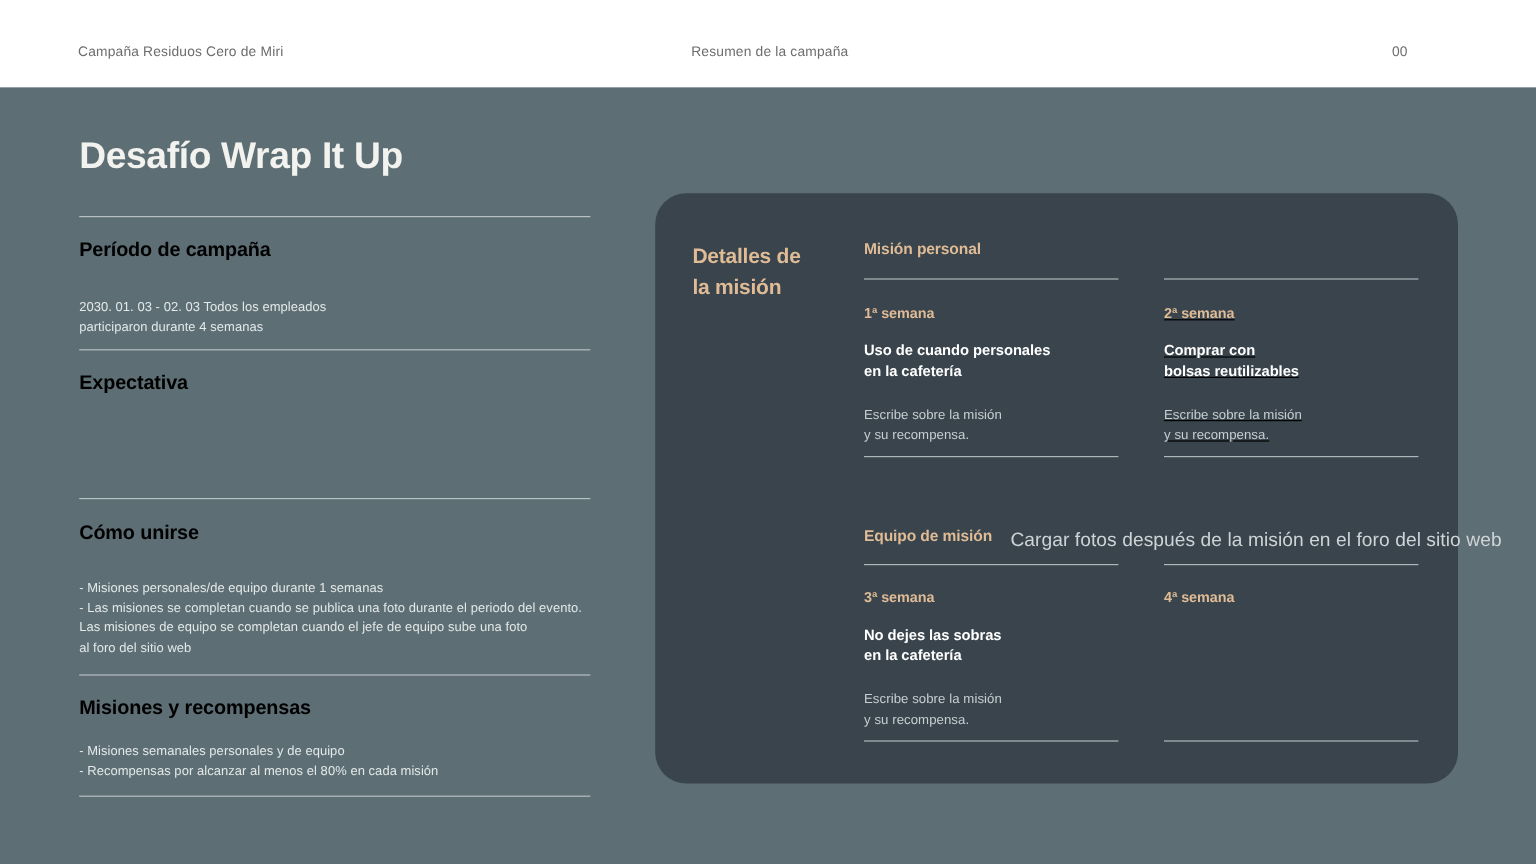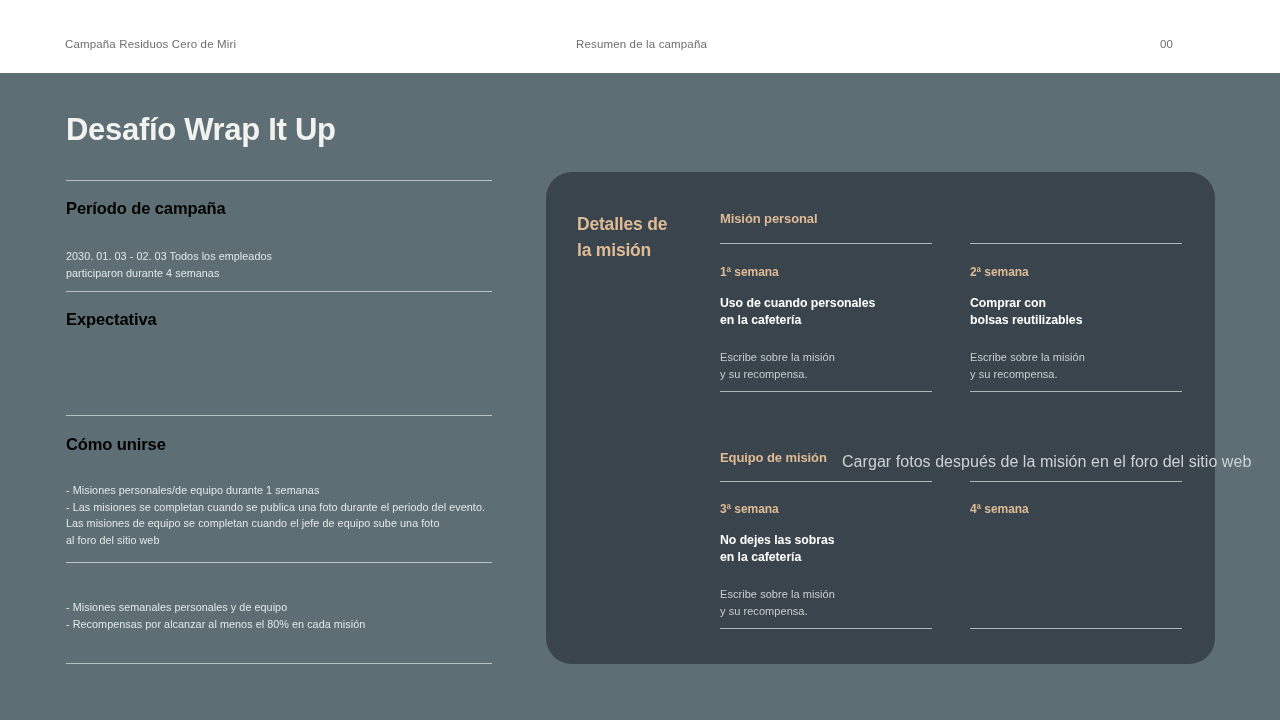--- a/index.html
+++ b/index.html
@@ -124,21 +124,21 @@
 
   #sec-period .section-body      { margin-top: 30px; }
   #sec-expectativa .section-body { margin-top: 19px; }
   #sec-join .section-body        { margin-top: 28px; }
   #sec-rewards .section-body     { margin-top: 18px; }
 
   
   .mission-card {
     position: absolute;
     left: 546px;
-    top: 99px;
+    top: 88px;
     width: 669px;
     height: 492px;
     background: #39444c;
     border-radius: 26px;
   }
 
   .card-title {
     position: absolute;
     left: 31px;
     top: 39px;
@@ -208,21 +208,21 @@
   .week-note {
     margin-top: 20px;
     font-size: 11px;
     line-height: 17px;
     color: #c7cfd2;
     letter-spacing: 0.05px;
   }
 
   
   #week-1 { left: 0;   top: 93px; }
-  #week-2 { left: 250px; top: 93px; }
+  #week-2 { left: 250px; top: 93px; text-decoration: underline; }
   #week-3 { left: 0;   top: 330px; }
   #week-4 { left: 250px; top: 330px; }
 
   #rule-p-left   { left: 0;   top: 71px; }
   #rule-p-right  { left: 250px; top: 71px; }
   #rule-p-left-b { left: 0;   top: 219px; }
   #rule-p-right-b{ left: 250px; top: 219px; }
 
   #rule-t-left   { left: 0;   top: 309px; }
   #rule-t-right  { left: 250px; top: 309px; }
@@ -266,20 +266,21 @@
       <div class="section-heading">Cómo unirse</div>
       <div class="section-body" style="white-space: pre-line;">- Misiones personales/de equipo durante 1 semanas
 - Las misiones se completan cuando se publica una foto durante el periodo del evento.
 Las misiones de equipo se completan cuando el jefe de equipo sube una foto
 al foro del sitio web</div>
     </div>
 
     <div class="rule" id="rule-4"></div>
 
     <div class="section" id="sec-rewards">
+      <div class="section-heading">Misiones y recompensas</div>
       <div class="section-body" style="white-space: pre-line;">- Misiones semanales personales y de equipo
 - Recompensas por alcanzar al menos el 80% en cada misión</div>
     </div>
 
     <div class="rule" id="rule-5"></div>
   </div>
 
   <div class="mission-card">
 
     <div class="card-title" style="white-space: pre-line;">Detalles de

